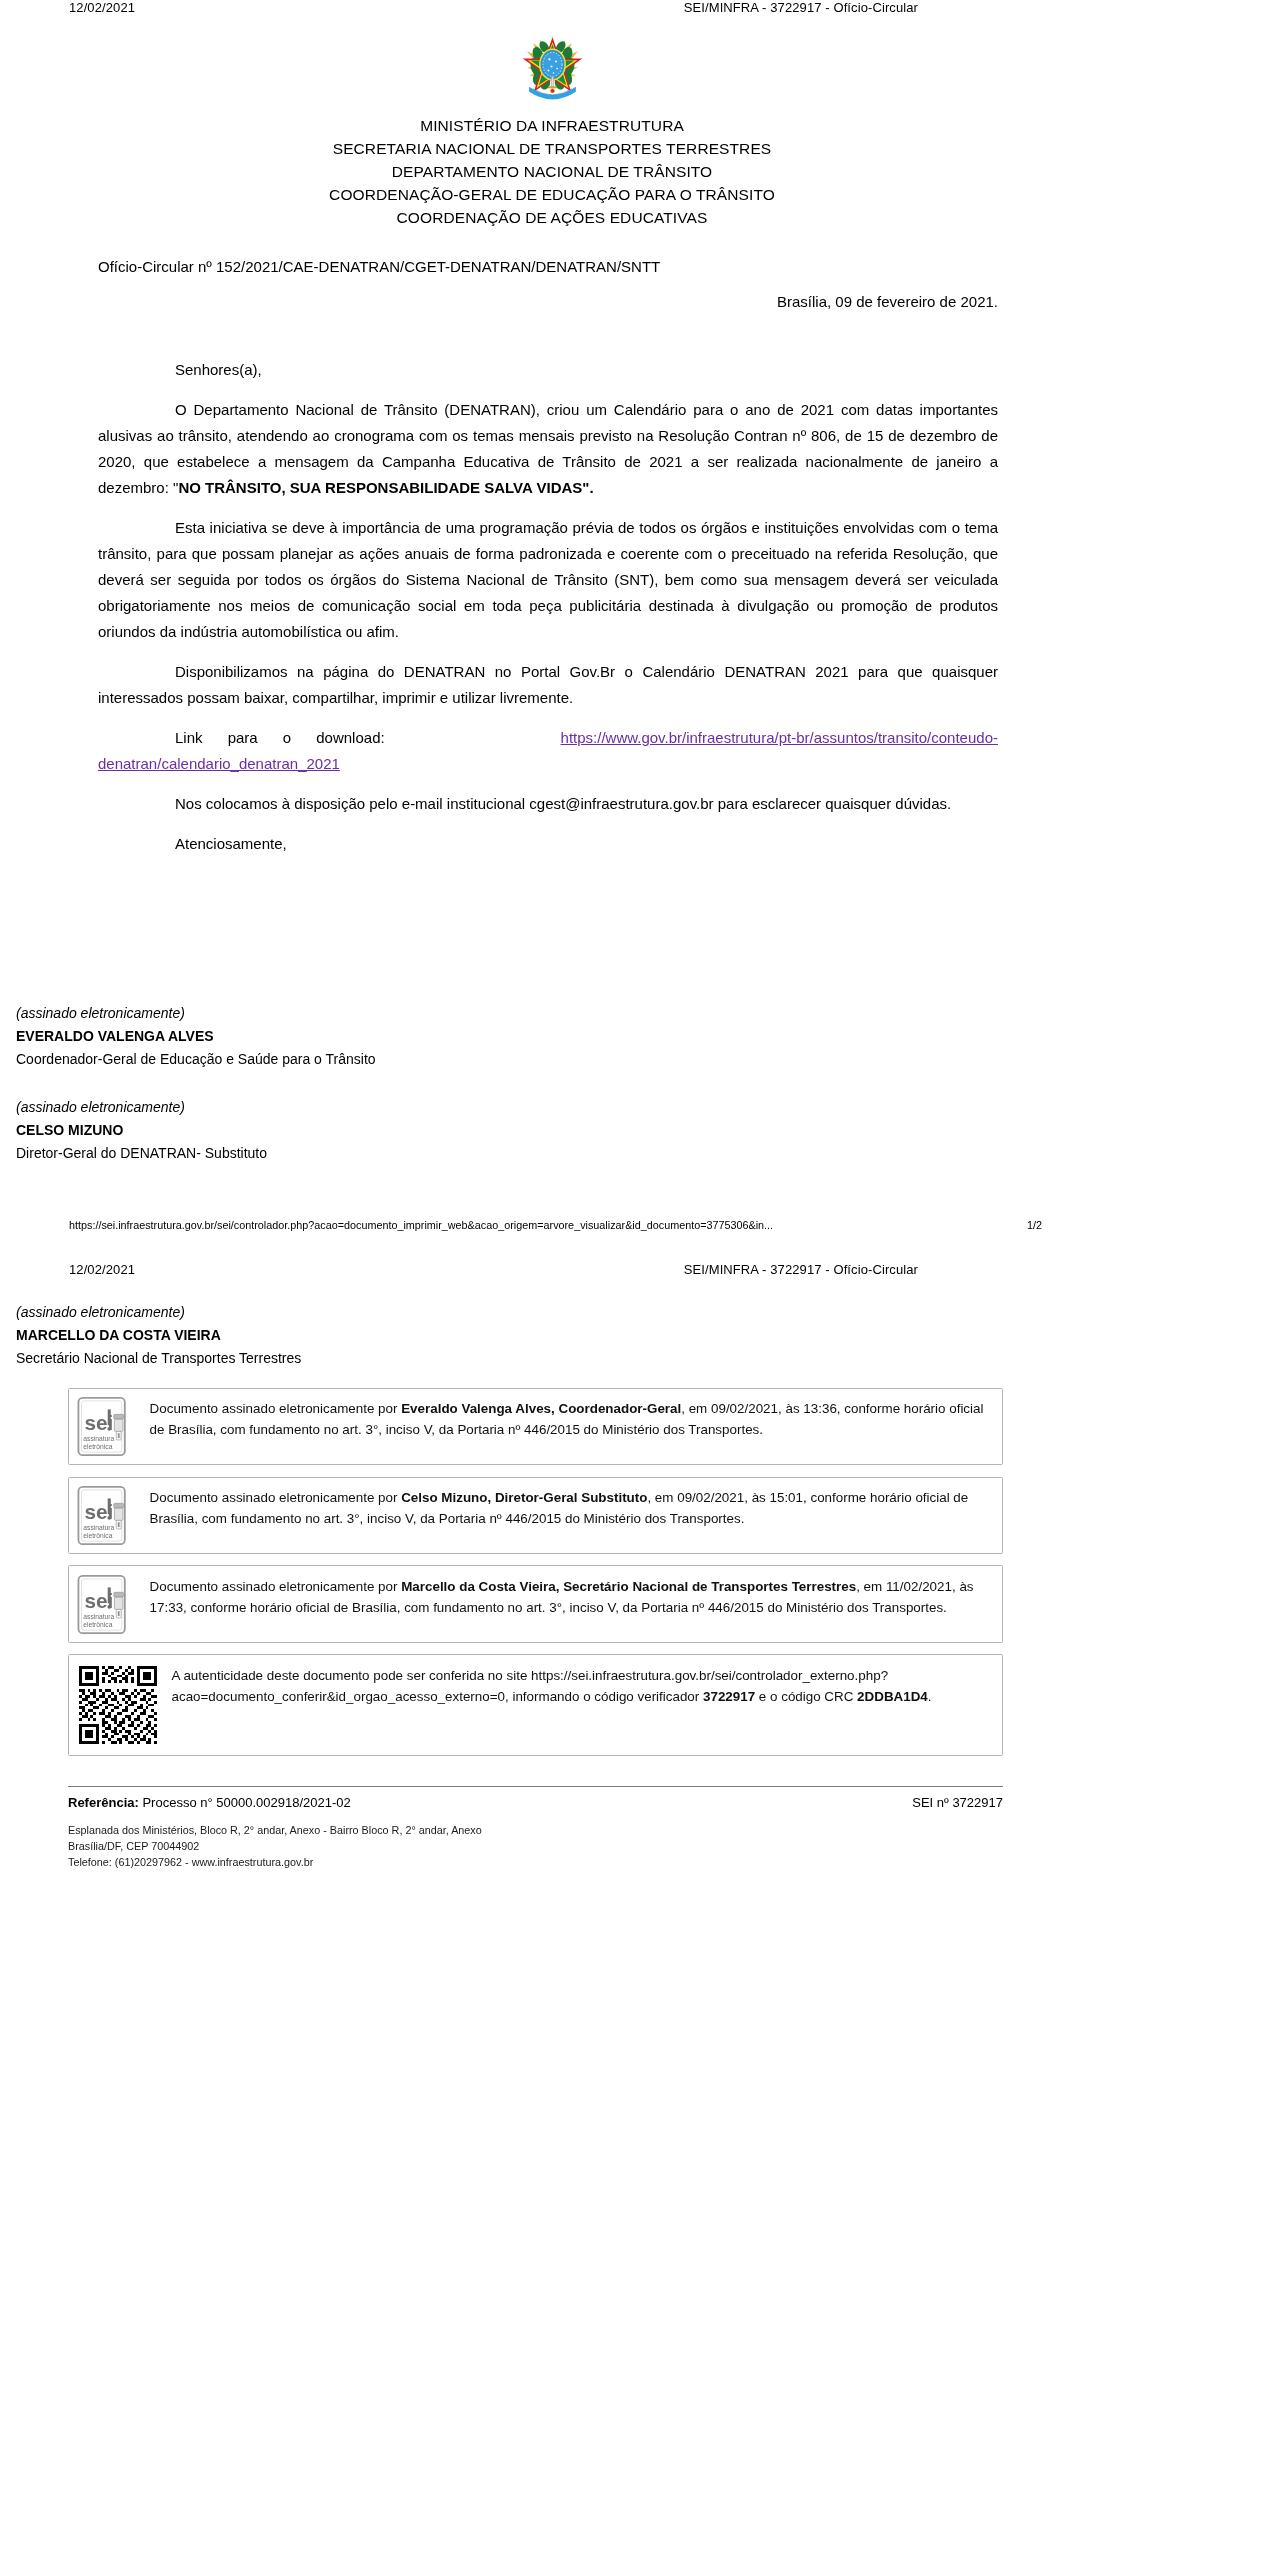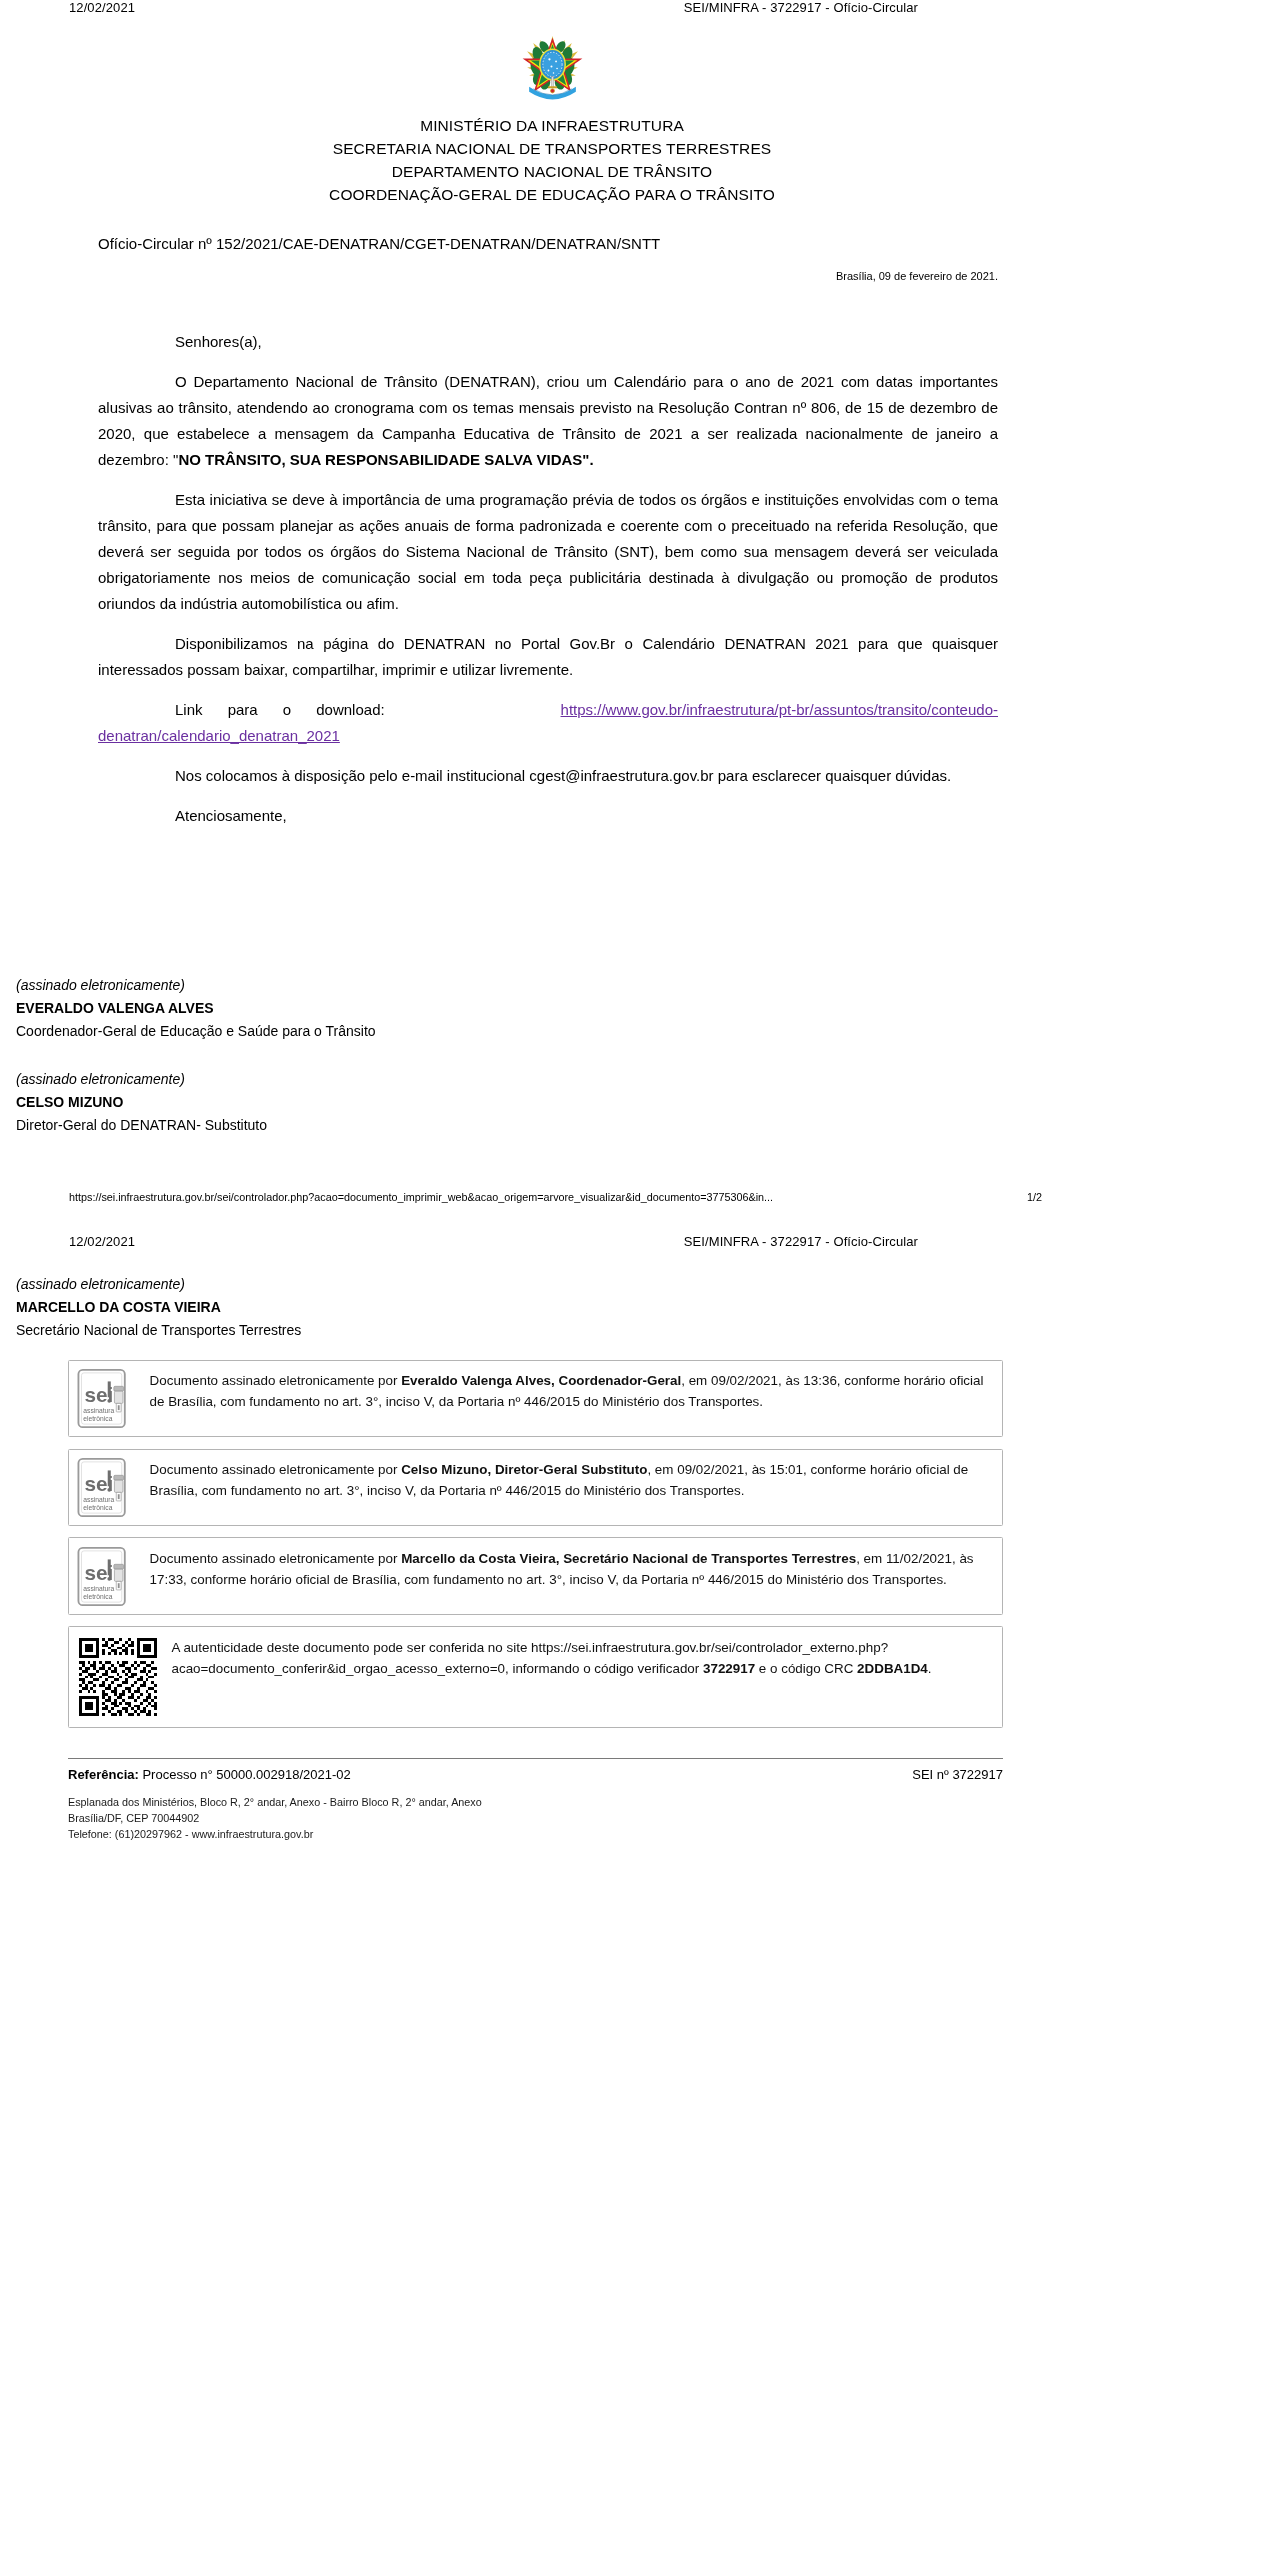--- a/index.html
+++ b/index.html
@@ -63,21 +63,21 @@
   
   .doc-number {
     margin-top: 29px;
     padding-left: 82px;
     font-size: 15px;
   }
   .doc-place {
     margin-top: 17.5px;
     padding-right: 90px;
     text-align: right;
-    font-size: 11px;
+    font-size: 15px;
   }
   .doc-subject {
     margin-top: 20.6px;
     padding-left: 54px;
     font-size: 15px;
     font-weight: bold;
   }
   
   .body-wrap {
     margin-top: 47px;
@@ -244,20 +244,21 @@
       <path d="M14,102 Q60,134 106,102 L106,112 Q60,142 14,112 Z" fill="#31a2e0"></path>
       <path d="M22,106 Q60,130 98,106" stroke="#1d6fa8" stroke-width="1" fill="none"></path>
     </svg>
   </div>
 
   <div class="org-block">
     <div>MINISTÉRIO DA INFRAESTRUTURA</div>
     <div>SECRETARIA NACIONAL DE TRANSPORTES TERRESTRES</div>
     <div>DEPARTAMENTO NACIONAL DE TRÂNSITO</div>
     <div>COORDENAÇÃO-GERAL DE EDUCAÇÃO PARA O TRÂNSITO</div>
+    <div>COORDENAÇÃO DE AÇÕES EDUCATIVAS</div>
   </div>
 
   <div class="doc-number">Ofício-Circular nº 152/2021/CAE-DENATRAN/CGET-DENATRAN/DENATRAN/SNTT</div>
   <div class="doc-place">Brasília, 09 de fevereiro de 2021.</div>
 
   <div class="body-wrap">
     <p>Senhores(a),</p>
     <p><span>O Departamento Nacional de Trânsito  (DENATRAN), criou um Calendário para o ano de 2021 com datas importantes alusivas ao trânsito, atendendo ao cronograma com os temas mensais previsto na Resolução Contran nº 806, de 15 de dezembro de 2020, que estabelece a mensagem da Campanha Educativa de Trânsito de 2021 a ser realizada nacionalmente de janeiro a dezembro: "</span><b>NO TRÂNSITO, SUA RESPONSABILIDADE SALVA VIDAS</b><b>".</b></p>
     <p>Esta iniciativa se deve à importância de uma programação prévia de todos os órgãos e instituições envolvidas com o tema trânsito, para que possam planejar as ações anuais de forma padronizada e coerente com o preceituado na referida Resolução, que deverá ser seguida por todos os órgãos do Sistema Nacional de Trânsito (SNT), bem como sua mensagem deverá ser veiculada obrigatoriamente nos meios de comunicação social em toda peça publicitária destinada à divulgação ou promoção de produtos oriundos da indústria automobilística ou afim.</p>
     <p>Disponibilizamos na página do DENATRAN no Portal Gov.Br o Calendário DENATRAN 2021 para que quaisquer interessados possam baixar, compartilhar, imprimir e utilizar livremente.</p>

